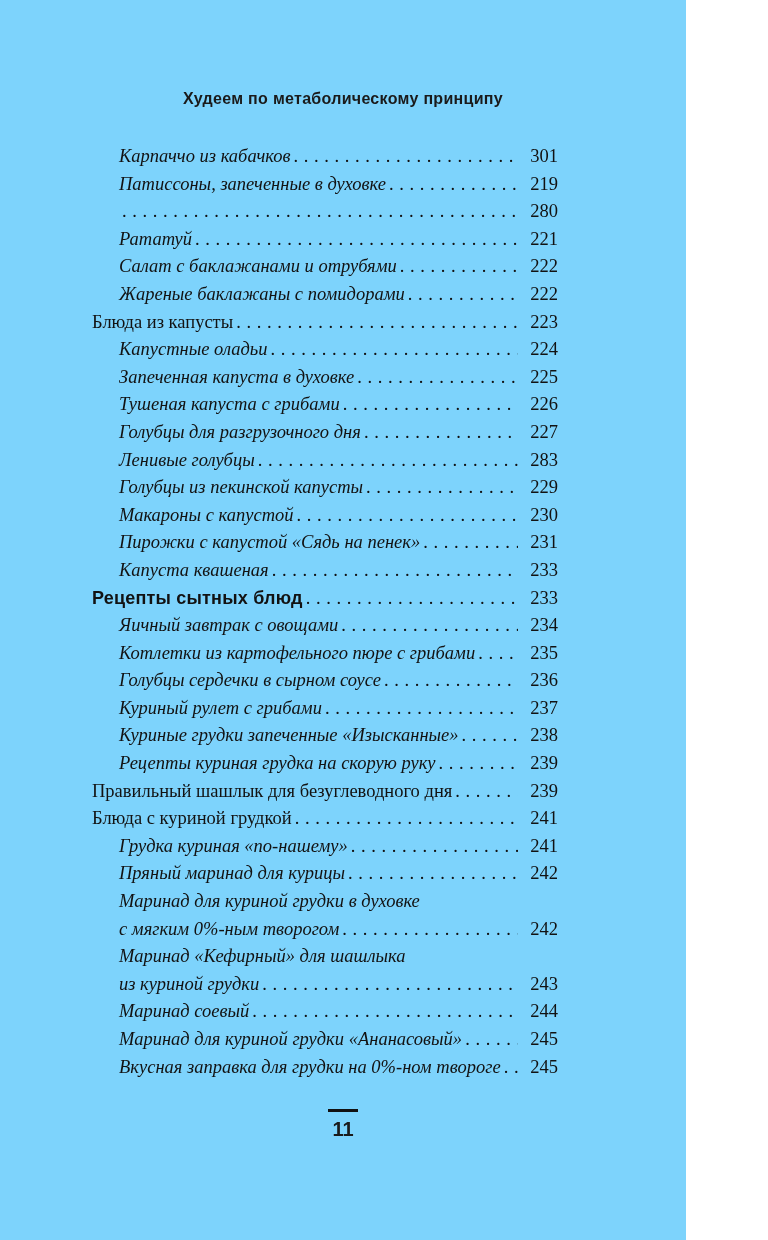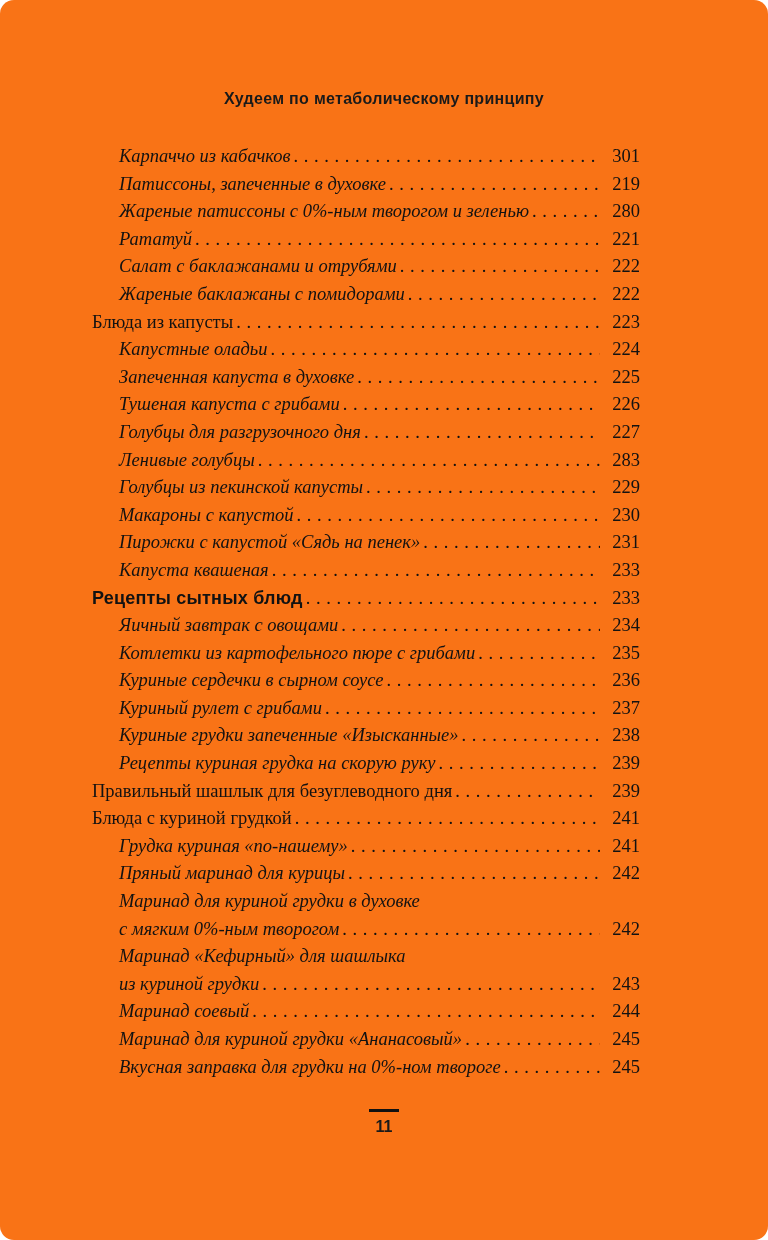--- a/index.html
+++ b/index.html
@@ -2,27 +2,26 @@
 <html><head>
 <meta charset="utf-8">
 <style>
   html, body {
     margin: 0;
     padding: 0;
     background: #ffffff;
   }
   .page {
     position: relative;
-    width: 768px;
+    width: 686px;
     height: 1240px;
-    background: #f97316;
+    background: #7dd3fc;
     color: #121212;
     font-family: "Liberation Serif", serif;
     overflow: hidden;
-    border-radius: 14px;
   }
   .book-header {
     position: absolute;
     top: 90px;
     left: 0;
     right: 0;
     text-align: center;
     font-family: "Liberation Sans", sans-serif;
     font-weight: bold;
     font-size: 16px;
@@ -89,21 +88,21 @@
     background: #111111;
   }
   .footer-page {
     position: absolute;
     top: 1118px;
     left: 0;
     right: 0;
     text-align: center;
     font-family: "Liberation Sans", sans-serif;
     font-weight: 600;
-    font-size: 16px;
+    font-size: 20px;
     color: #1a1a1a;
   }
 </style>
 </head>
 <body>
 
 <div class="page">
   <div class="book-header">Худеем по метаболическому принципу</div>
 
   <div class="toc">
@@ -116,21 +115,20 @@
       </div>
       <div class="toc-entry italic">
         <div class="toc-line">
           <span class="title">Патиссоны, запеченные в духовке</span>
           <span class="leader"></span>
           <span class="pagenum">219</span>
         </div>
       </div>
       <div class="toc-entry italic">
         <div class="toc-line">
-          <span class="title">Жареные патиссоны с 0%-ным творогом и зеленью</span>
           <span class="leader"></span>
           <span class="pagenum">280</span>
         </div>
       </div>
       <div class="toc-entry italic">
         <div class="toc-line">
           <span class="title">Рататуй</span>
           <span class="leader"></span>
           <span class="pagenum">221</span>
         </div>
@@ -235,21 +233,21 @@
       </div>
       <div class="toc-entry italic">
         <div class="toc-line">
           <span class="title">Котлетки из картофельного пюре с грибами</span>
           <span class="leader"></span>
           <span class="pagenum">235</span>
         </div>
       </div>
       <div class="toc-entry italic">
         <div class="toc-line">
-          <span class="title">Куриные сердечки в сырном соусе</span>
+          <span class="title">Голубцы сердечки в сырном соусе</span>
           <span class="leader"></span>
           <span class="pagenum">236</span>
         </div>
       </div>
       <div class="toc-entry italic">
         <div class="toc-line">
           <span class="title">Куриный рулет с грибами</span>
           <span class="leader"></span>
           <span class="pagenum">237</span>
         </div>

